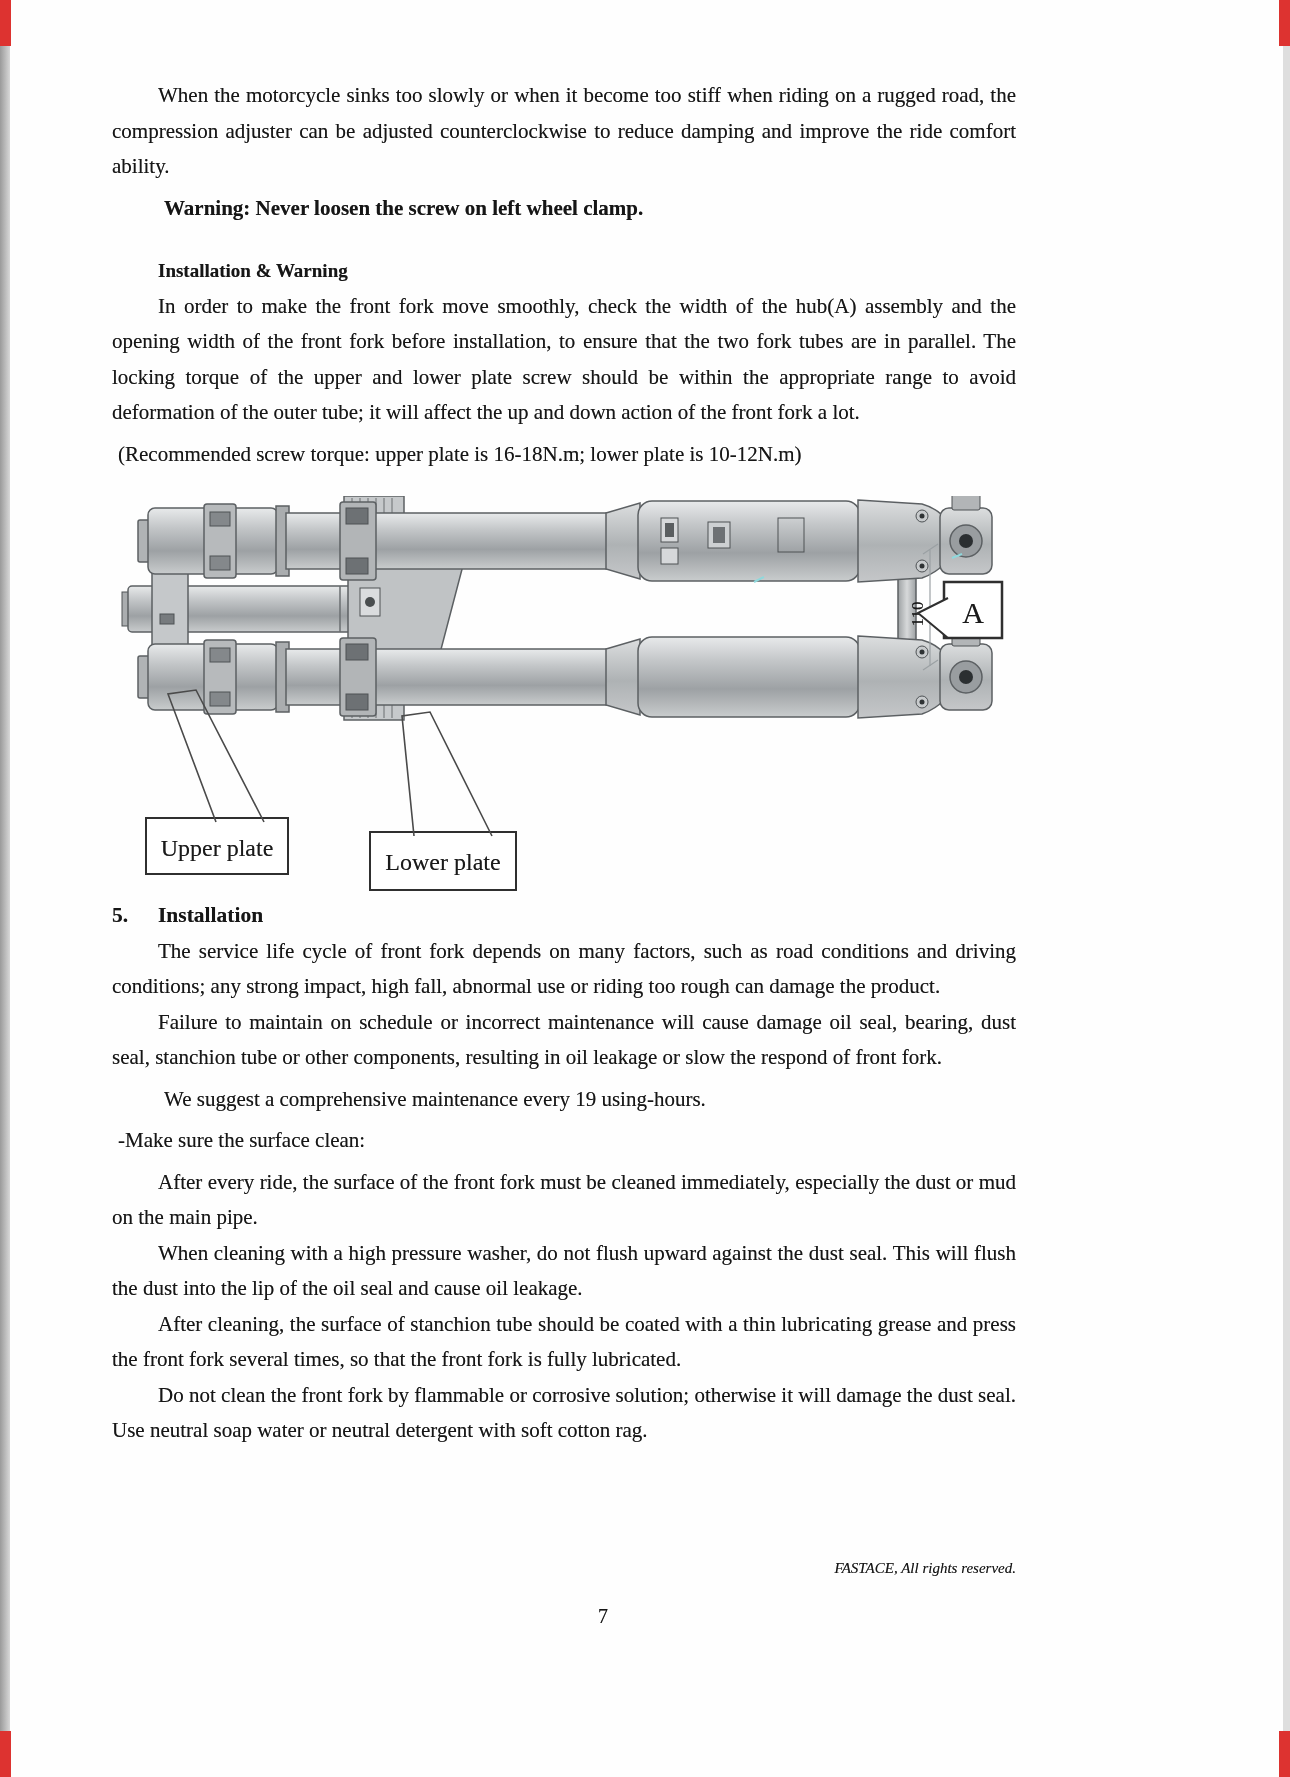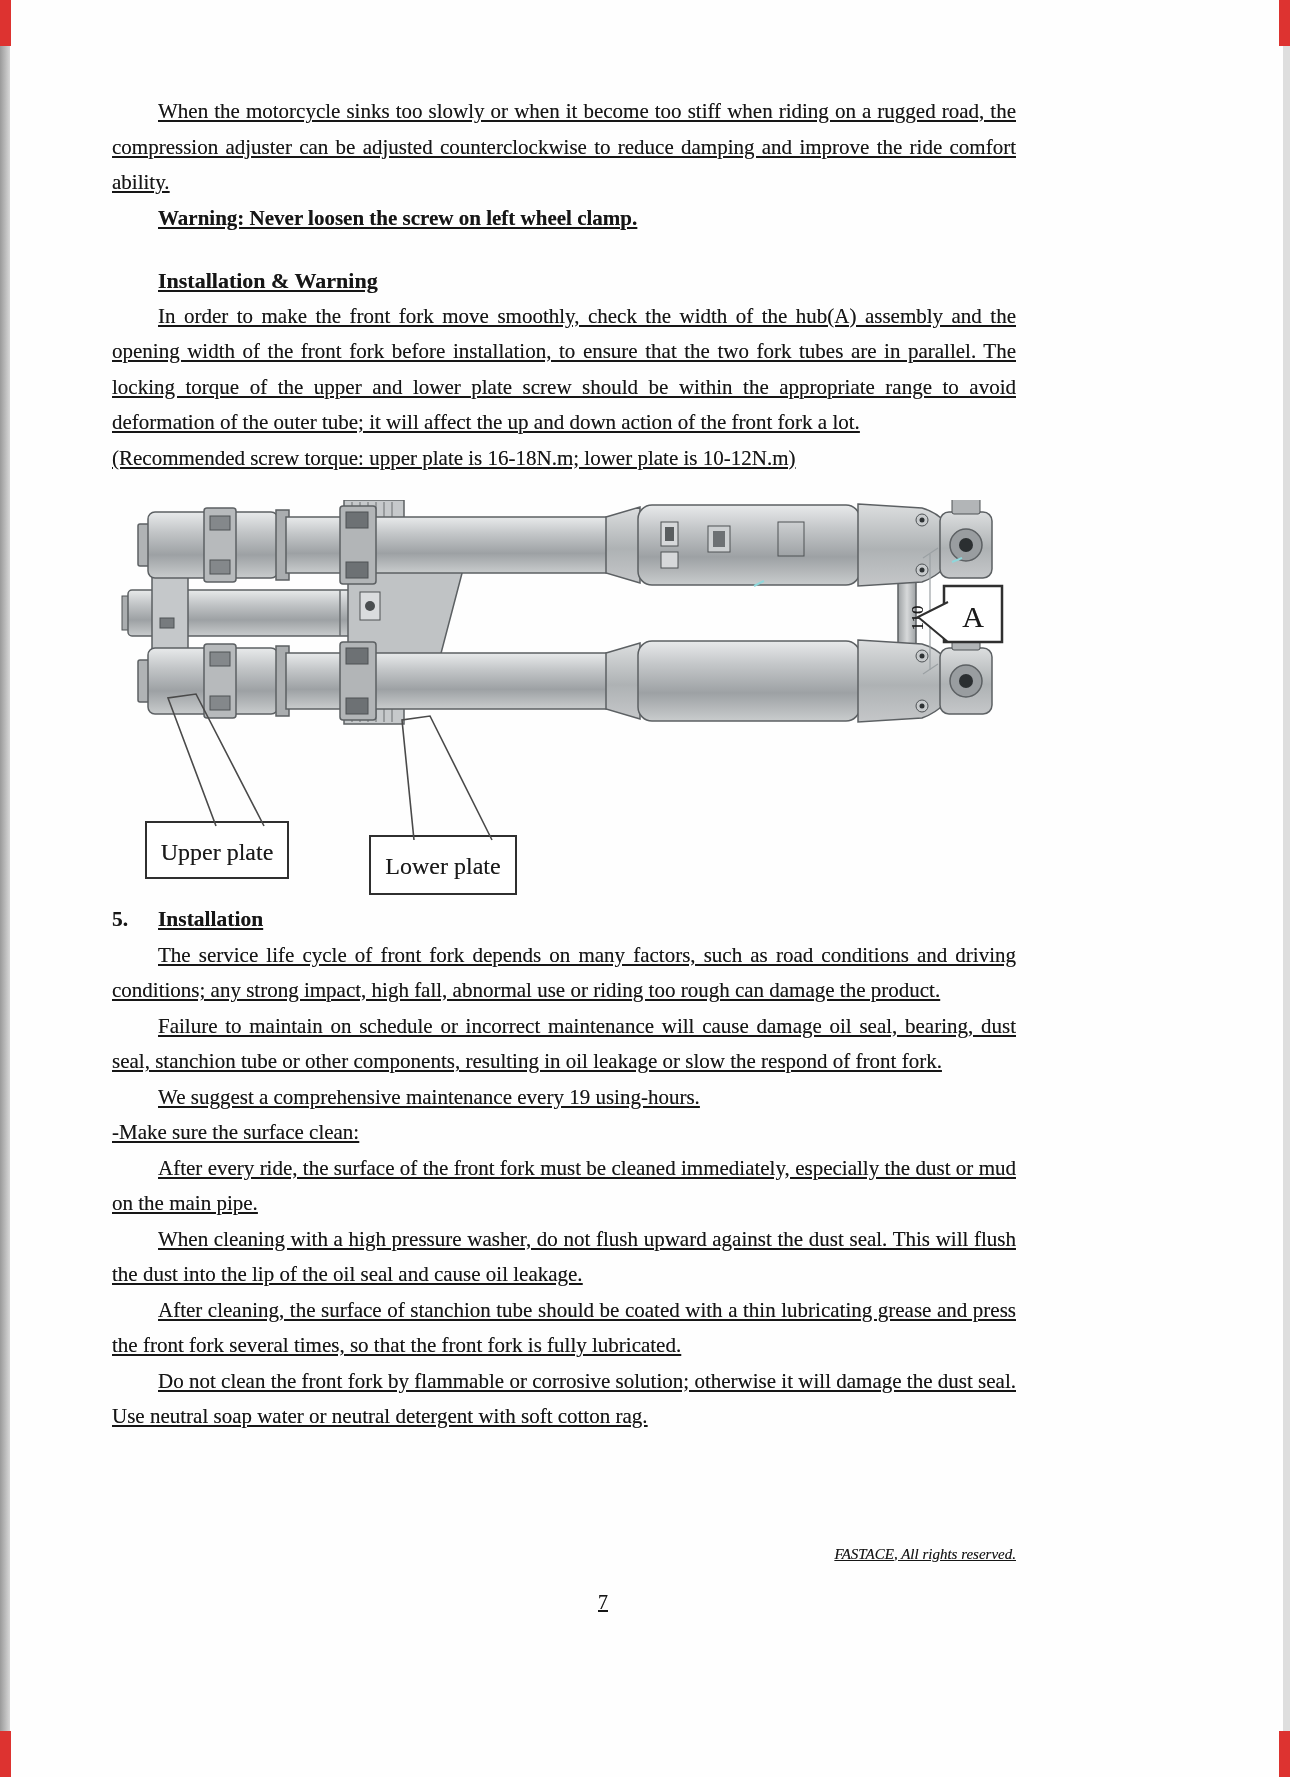--- a/index.html
+++ b/index.html
@@ -11,30 +11,29 @@
   }
   
   .edge-left{position:absolute;left:0;top:0;width:10px;height:100%;
     background:linear-gradient(to right,#9a9a9a,#d8d8d8);}
   .edge-right{position:absolute;right:0;top:0;width:7px;height:100%;background:#dedede;}
   .corner{position:absolute;width:11px;height:46px;background:#dd3330;}
   .corner.tl{left:0;top:0}.corner.tr{right:0;top:0}
   .corner.bl{left:0;bottom:0}.corner.br{right:0;bottom:0}
 
   .content{
-    position:absolute;left:112px;top:16px;width:904px;padding-top:78px;
+    position:absolute;left:112px;top:0;width:904px;padding-top:78px;
     font-size:21px;line-height:35.5px;
     text-shadow:0 0 .4px rgba(20,20,20,.5);
-    text-decoration:underline;
   }
   .p{margin:0;text-align:justify;text-indent:46px;}
-  .line{margin:0;text-align:left;text-indent:46px;}
+  .line{margin:6px;text-align:left;text-indent:46px;}
   .line.noindent{text-indent:0;}
   .bold{font-weight:700;}
-  .h1{margin:27px 0 0 46px;font-weight:700;font-size:22px;}
+  .h1{margin:27px 0 0 46px;font-weight:700;font-size:19px;}
   .h2{margin:2px 0 0 0;font-weight:700;font-size:21.5px;}
   .h2 .num{display:inline-block;width:46px;}
   .diagram{margin:24px 0 0 0;height:400px;position:relative;overflow:visible;}
   .diagram svg{position:absolute;left:0;top:0;}
   .footer{margin-top:102px;text-align:right;font-style:italic;font-size:15px;}
   .pagenum{margin-top:13px;text-align:center;transform:translateX(39px);font-size:20px;}
 
   
   .st{stroke:#5c6063;stroke-width:1.5;}
   .stThin{stroke:#4e5255;stroke-width:1;}

